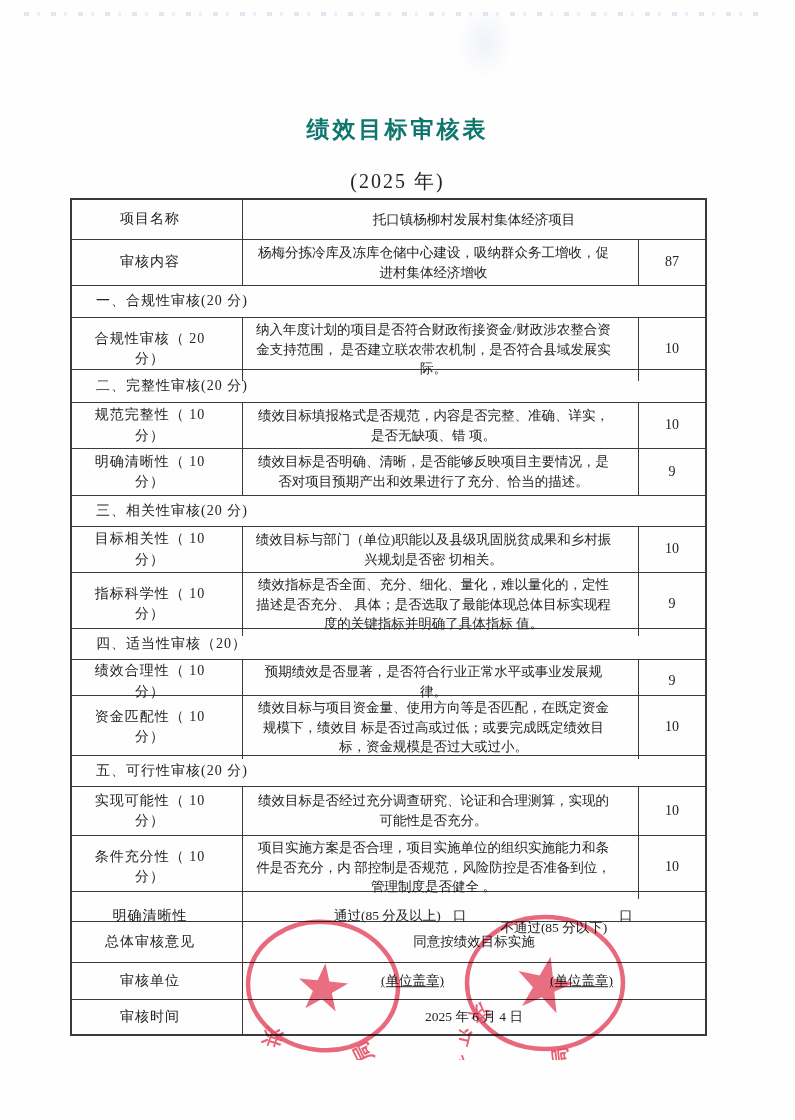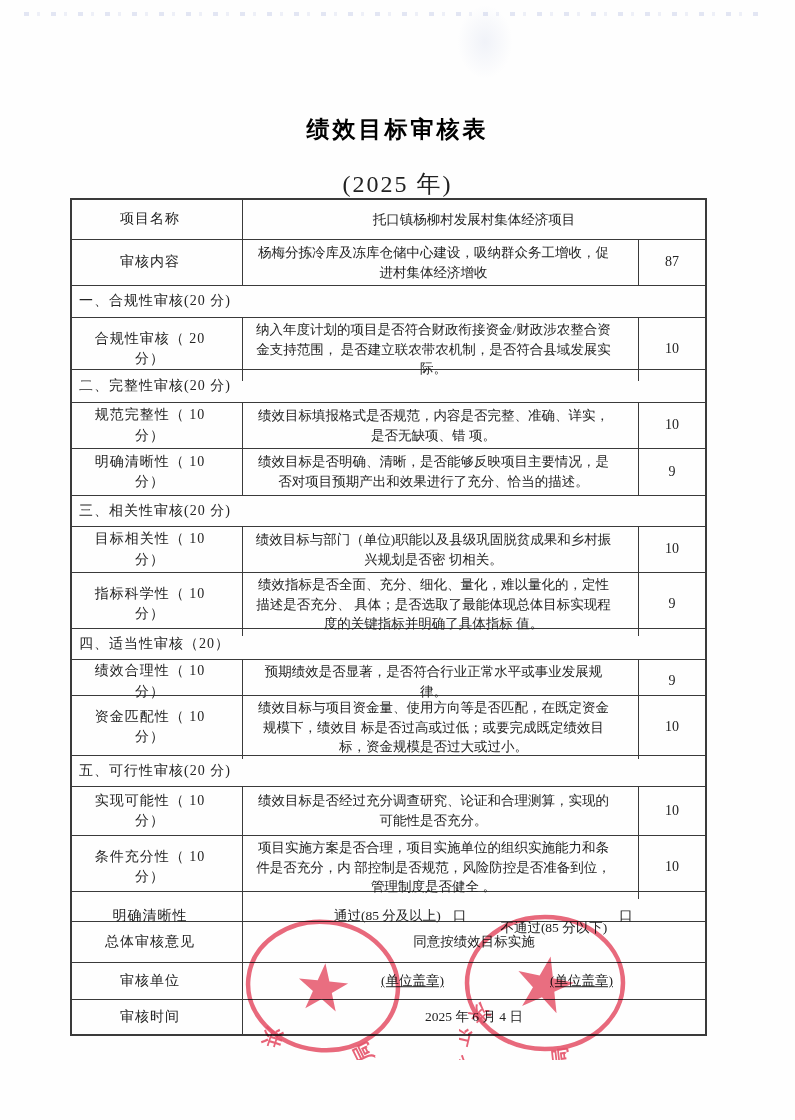--- a/index.html
+++ b/index.html
@@ -21,25 +21,25 @@
     opacity:.55;
   }
   .scan-smudge{
     position:absolute;left:455px;top:2px;width:60px;height:80px;
     background:radial-gradient(ellipse at center, rgba(120,140,200,0.10), transparent 65%);
   }
   .doc-title{
     position:absolute;left:0;right:0;top:114px;
     text-align:center;
     font-family:"Liberation Sans","DejaVu Sans",sans-serif;
-    font-weight:700;font-size:23px;letter-spacing:3px;color:#000000;
+    font-weight:700;font-size:23px;letter-spacing:3px;color:#0f766e;
   }
   .doc-year{
     position:absolute;left:0;right:0;top:168px;
-    text-align:center;font-size:24px;letter-spacing:2px;color:#222;
+    text-align:center;font-size:20px;letter-spacing:2px;color:#222;
   }
   .review-table{
     position:absolute;left:70px;top:198px;width:637px;
     border:2px solid #3a3a3a;
     background:transparent;
   }
   .t-row{
     display:grid;
     grid-template-columns:156px 1fr 67px;
     border-bottom:1px solid #3a3a3a;
@@ -48,21 +48,21 @@
   .t-row:last-child{border-bottom:none;}
   .cell{
     display:flex;align-items:center;justify-content:center;
     text-align:center;line-height:1.45;padding:1px 4px;
   }
   .label{font-size:14px;letter-spacing:1px;}
   .content{border-left:1px solid #3a3a3a;font-size:13.5px;padding:2px 9px;}
   .score{border-left:1px solid #3a3a3a;font-size:14px;}
   .section{
     grid-column:1/4;justify-content:flex-start;text-align:right;
-    padding-left:7px;font-size:14px;letter-spacing:1px;
+    padding-left:24px;font-size:14px;letter-spacing:1px;
   }
   .merged{grid-column:2/4;}
   .grade-line{justify-content:flex-start;padding-left:91px;font-size:13.5px;}
   .grade-box{margin-left:12px;}
   .grade-fail{margin-left:34px;margin-top:24px;}
   .seal-cell{position:relative;}
   .seal-hint{position:absolute;top:50%;transform:translateY(-50%);font-size:13.5px;white-space:nowrap;text-decoration:underline;}
   .seal-hint.left-seal{left:138px;}
   .seal-hint.right-seal{left:307px;}
   .stamp{

